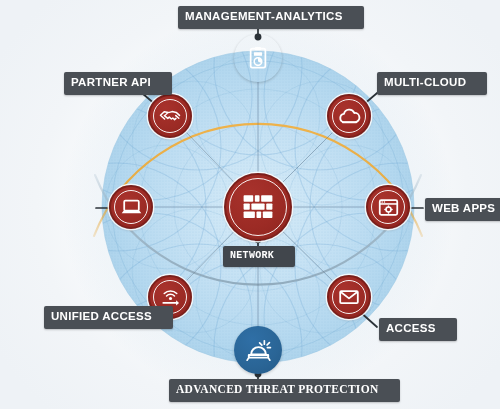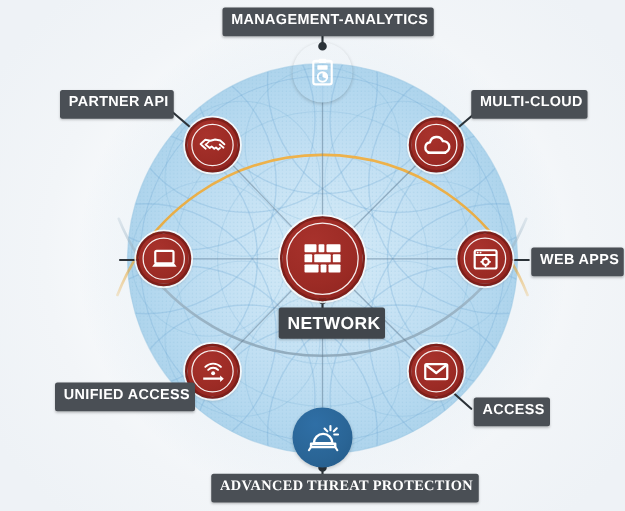--- a/index.html
+++ b/index.html
@@ -49,27 +49,27 @@
 
   
   .label{
     position:absolute;
     background:#4a4f55;
     color:#ffffff;
     font-weight:bold;
     font-size:11.5px;
     letter-spacing:.3px;
     line-height:1;
-    padding:5px 4px 6px 7px;
+    padding:5px 21px 6px 7px;
     border-radius:2px;
     white-space:nowrap;
     box-shadow:0 1px 2px rgba(0,0,0,.22);
     font-family:"Liberation Sans", sans-serif;
   }
-  .label.center{font-size:14px;background:#41464c;}
+  .label.center{font-size:10px;background:#41464c;font-family:Liberation Mono, monospace;}
 </style>
 </head>
 <body>
 
 <div id="stage">
 
   <svg class="layer" viewBox="0 0 500 409">
     <defs>
       <radialGradient id="discGrad" cx="50%" cy="50%" r="50%">
         <stop offset="0%" stop-color="#d7ecf8"></stop>
@@ -293,21 +293,21 @@
         <rect x="17.5" y="9.6" width="4.1" height="4.3" rx=".5"></rect>
         <rect x="2.4" y="15.0" width="7.5" height="4.3" rx=".5"></rect>
         <rect x="11.0" y="15.0" width="3.1" height="4.3" rx=".5"></rect>
         <rect x="15.2" y="15.0" width="6.4" height="4.3" rx=".5"></rect>
       </g>
     </svg>
   </div>
 
   <div class="label" style="left:178px;top:6px;">MANAGEMENT-ANALYTICS</div>
 
-  <div class="label" style="left:48px;top:72px;">PARTNER API</div>
+  <div class="label" style="left:64px;top:72px;">PARTNER API</div>
 
   <div class="label" style="left:377px;top:72px;">MULTI-CLOUD</div>
 
 
   <div class="label" style="left:425px;top:198px;">WEB APPS</div>
 
   <div class="label" style="left:44px;top:306px;">UNIFIED ACCESS</div>
 
   <div class="label" style="left:379px;top:318px;">ACCESS</div>
 

